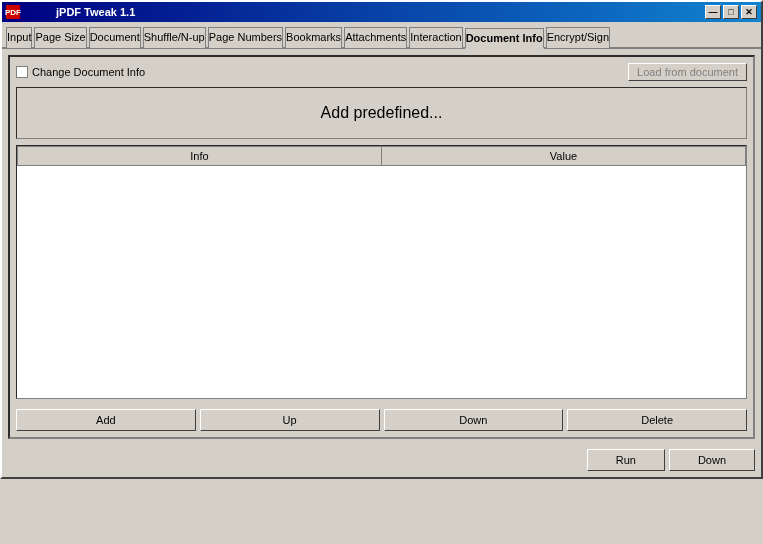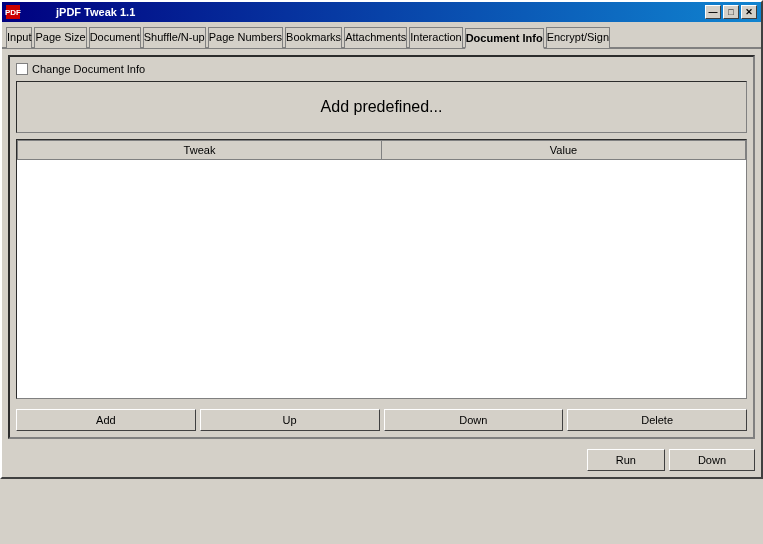--- a/index.html
+++ b/index.html
@@ -291,31 +291,32 @@
   </div>
 
   <div class="content-area">
     <div class="panel">
 
       <div class="top-controls">
         <label class="checkbox-label">
           <div class="checkbox-box"></div>
           <span>Change Document Info</span>
         </label>
+        <button class="load-btn">Load from document</button>
       </div>
 
       <div class="add-predefined-bar">
         <span>Add predefined...</span>
       </div>
 
       <div class="table-container">
         <table>
           <thead>
             <tr>
-              <th class="col-name">Tweak</th>
+              <th class="col-name">Info</th>
               <th class="col-value">Value</th>
             </tr>
           </thead>
           <tbody>
           </tbody>
         </table>
       </div>
 
       <div class="bottom-buttons">
         <button class="bottom-btn">Add</button>

